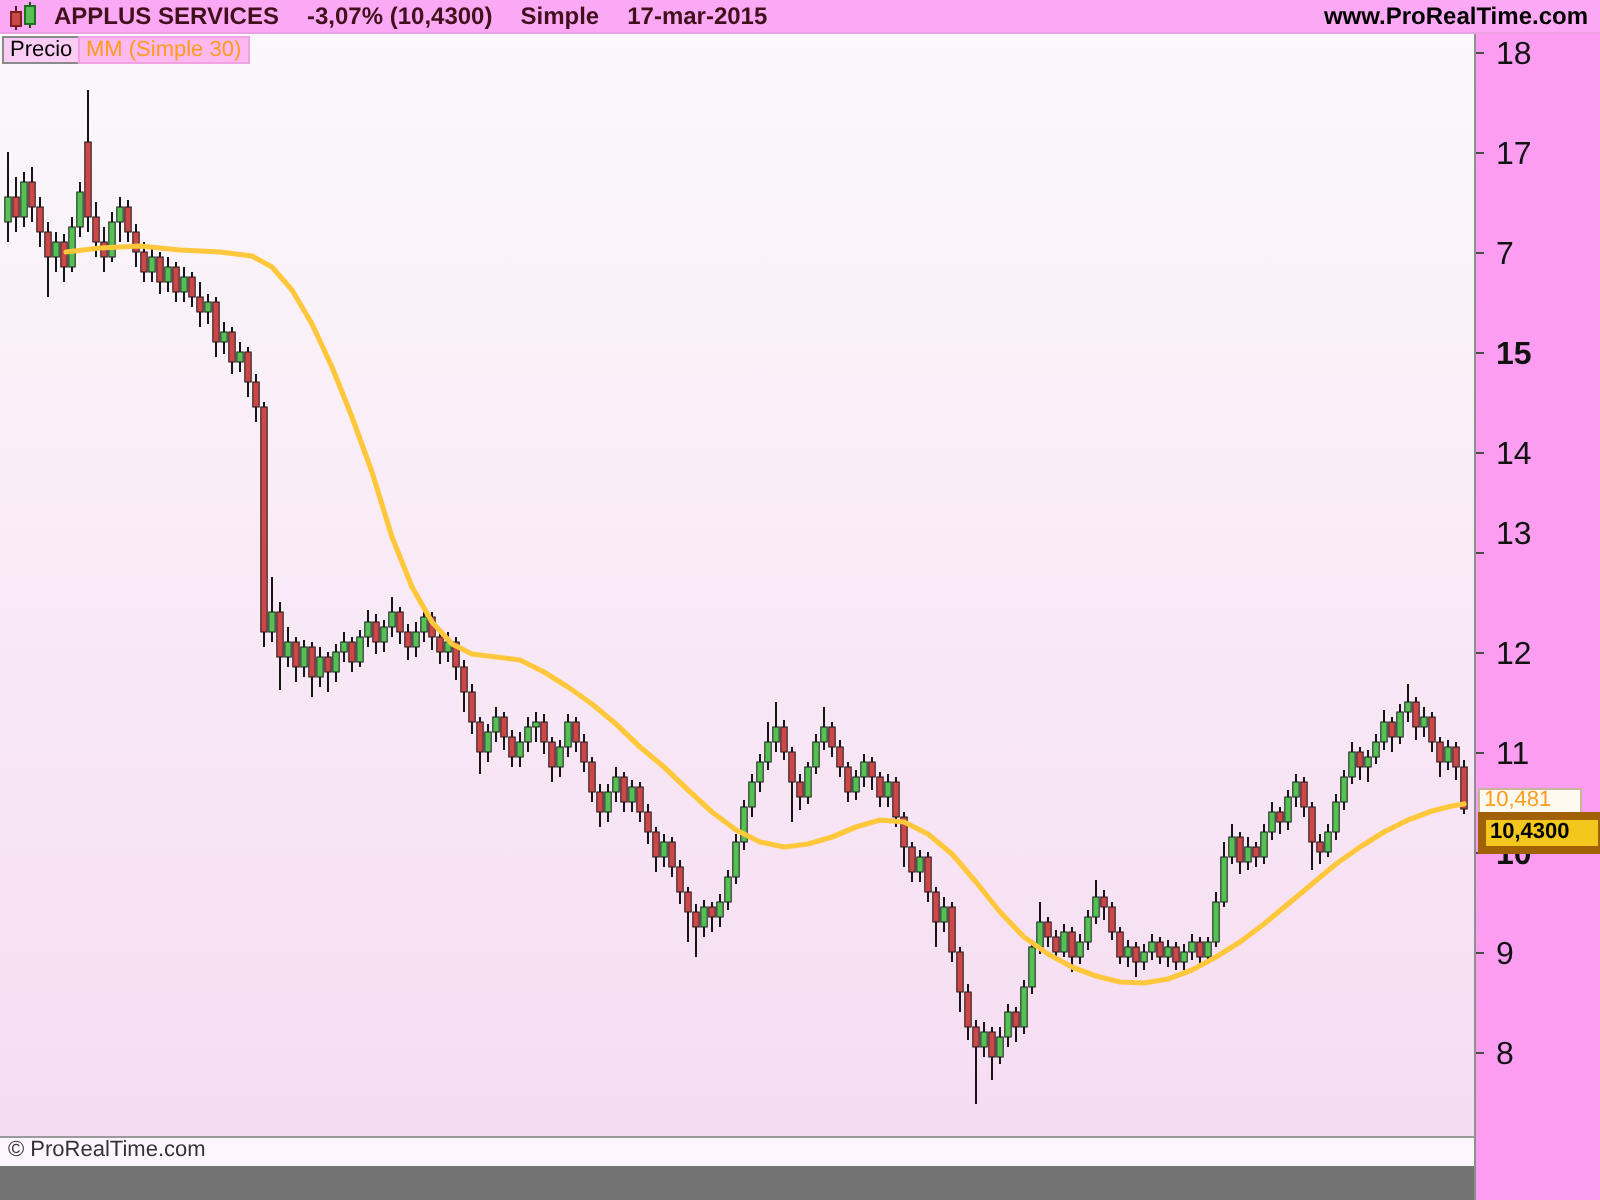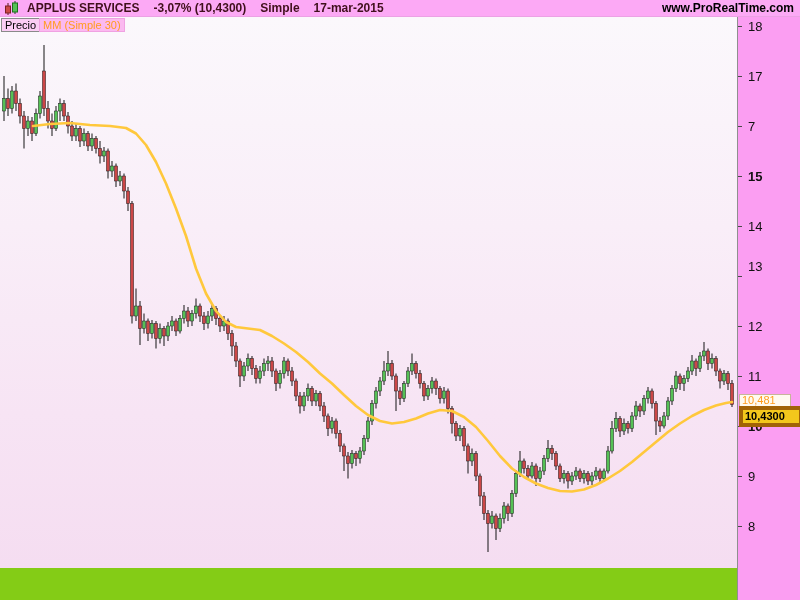--- a/index.html
+++ b/index.html
@@ -1,17 +1,17 @@
 <!DOCTYPE html>
 <html><head>
 <meta charset="utf-8">
 <style>
   html,body{margin:0;padding:0;background:#fff;}
   #app{position:relative;width:800px;height:600px;overflow:hidden;
-       font-family:"Liberation Sans",sans-serif;background:#84cc16;}
+       font-family:"Liberation Sans",sans-serif;background:#737373;}
 
   
   .topbar{position:absolute;left:0;top:0;width:800px;height:17px;background:#fca9f5;
           display:flex;align-items:center;font-size:12px;font-weight:bold;color:#40101c;
           border-bottom:1px solid #eba2e4;box-sizing:border-box;}
   .topbar .ticon{margin:0 6px 0 3px;display:flex;align-items:center;}
   .topbar .seg{margin-right:14px;white-space:nowrap;}
   .topbar .site{margin-left:auto;margin-right:6px;color:#000;}
 
   
@@ -33,21 +33,21 @@
   
   .monthsbar{position:absolute;left:0;top:583px;width:737px;height:17px;background:#fca9f5;
              border-top:1px solid #bfb8bf;box-sizing:border-box;}
   .month{position:absolute;top:2px;transform:translateX(-50%);font-size:11px;color:#111;}
   .month.bold{font-weight:bold;}
   .mtick{position:absolute;top:0;width:1px;height:4px;background:#6a6a6a;}
 
   
   .yaxis{position:absolute;left:737px;top:17px;width:63px;height:583px;background:#fb9ef2;
          border-left:1px solid #8f8f8f;box-sizing:border-box;}
-  .ylab{position:absolute;left:10px;font-size:13px;color:#111;}
+  .ylab{position:absolute;left:10px;font-size:16px;color:#111;}
   .ylab.bold{font-weight:bold;}
   .ytick{position:absolute;left:0;width:4px;height:1px;background:#4a4a4a;}
 
   .malabel{position:absolute;left:1px;width:46px;height:11px;line-height:11px;
            background:#fffaf0;border:1px solid #c8b49a;color:#ff9c1e;
            font-size:11px;padding:0 2px;z-index:2;}
   .pricelabel{position:absolute;left:1px;width:52px;height:13px;line-height:13px;
            background:#f3c71c;border:4px solid #a16207;color:#000;font-weight:bold;
            font-size:11px;padding:0 2px;z-index:3;}
 </style>
@@ -439,20 +439,21 @@
         <line x1="728" y1="354.0" x2="728" y2="373.0" stroke="#151515" stroke-width="1"></line>
         <rect x="726.4" y="356.5" width="3.2" height="10.0" fill="#cc4747" stroke="#1c1c1c" stroke-width="0.5"></rect>
         <line x1="732" y1="363.0" x2="732" y2="390.0" stroke="#151515" stroke-width="1"></line>
         <rect x="730.4" y="366.5" width="3.2" height="21.0" fill="#cc4747" stroke="#1c1c1c" stroke-width="0.5"></rect>
         <polyline points="33,109.0 50,107.0 70,106.0 90,108.0 110,109.0 126,111.0 136,116.5 146,128.0 156,145.0 166,166.5 176,191.5 186,219.0 196,251.5 206,276.5 216,294.0 226,305.0 236,310.0 248,311.5 260,313.0 272,319.0 284,326.5 296,335.0 308,345.0 320,356.5 332,366.5 344,378.0 356,389.0 368,398.0 380,404.0 392,406.5 404,405.0 416,401.5 428,396.5 440,393.0 452,394.0 464,400.0 476,410.0 488,424.0 500,439.0 512,451.5 524,460.0 536,466.5 548,471.0 560,474.0 572,474.5 584,472.5 596,468.0 608,461.5 620,454.0 632,445.0 644,435.0 656,425.0 668,415.0 680,406.5 692,399.0 704,393.0 716,388.5 726,386.0 732,385.0" fill="none" stroke="#ffc83c" stroke-width="2.6" stroke-linejoin="round" stroke-linecap="round"></polyline>
       </svg>
     <span class="tag precio">Precio</span>
     <span class="tag mm">MM (Simple 30)</span>
   </div>
 
+  <div class="copystrip">© ProRealTime.com</div>
 
 
   <div class="yaxis">
     <div class="malabel" style="top: 377px;">10,481</div>
     <div class="pricelabel" style="top: 389px;">10,4300</div>
   <div class="ytick" style="top: 509px;"></div>
       <div class="ylab" style="top: 502px;">8</div>
       <div class="ytick" style="top: 459px;"></div>
       <div class="ylab" style="top: 452px;">9</div>
       <div class="ytick" style="top: 409px;"></div>

